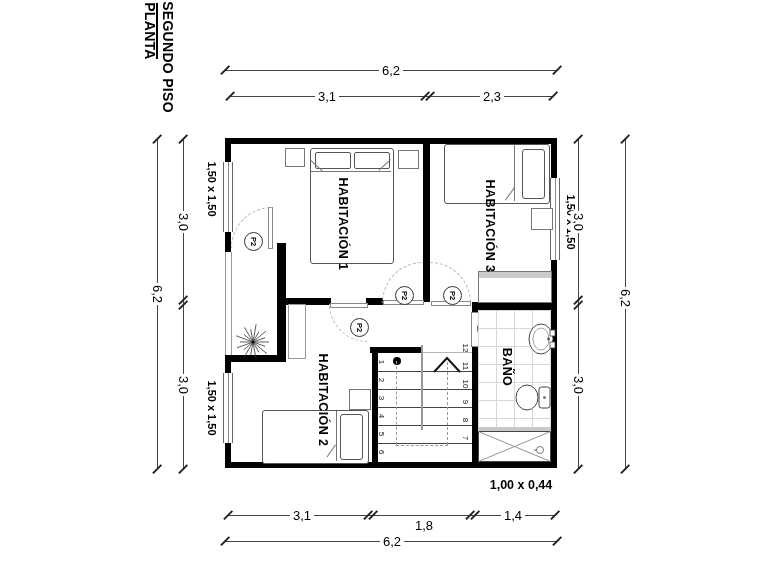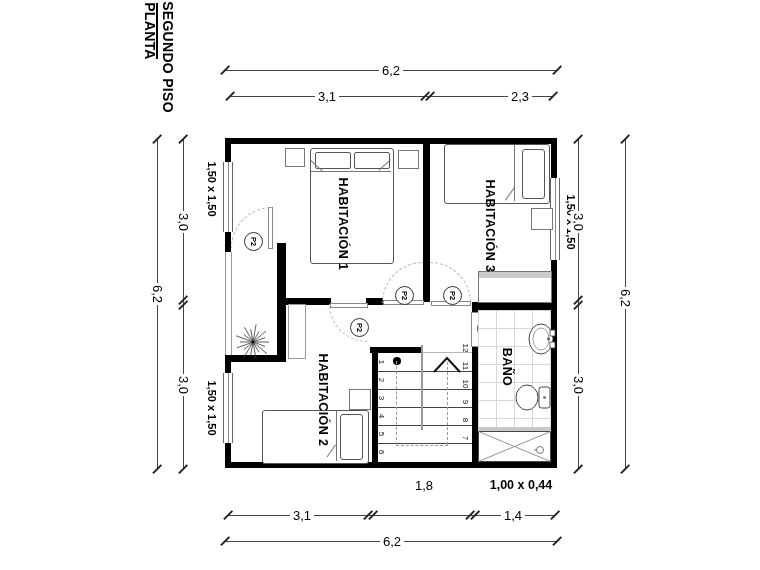--- a/index.html
+++ b/index.html
@@ -210,31 +210,31 @@
   <div class="tick" style="left:225px;top:70px;"></div>
   <div class="tick" style="left:557px;top:70px;"></div>
   <div class="dim-label" style="left:391px;top:70px;">6,2</div>
 
   <div class="thinline" style="left:230px;top:96px;width:323px;height:1px;"></div>
   <div class="tick" style="left:230px;top:96px;"></div>
   <div class="tick" style="left:553px;top:96px;"></div>
   <div class="tick" style="left:425px;top:96px;"></div>
   <div class="tick" style="left:430px;top:96px;"></div>
   <div class="dim-label" style="left:327px;top:96px;">3,1</div>
-  <div class="dim-label" style="left:520px;top:96px;">2,3</div>
+  <div class="dim-label" style="left:492px;top:96px;">2,3</div>
 
   <div class="thinline" style="left:228px;top:515px;width:327px;height:1px;"></div>
   <div class="tick" style="left:228px;top:515px;"></div>
   <div class="tick" style="left:555px;top:515px;"></div>
   <div class="tick" style="left:368px;top:515px;"></div>
   <div class="tick" style="left:373px;top:515px;"></div>
   <div class="tick" style="left:470px;top:515px;"></div>
   <div class="tick" style="left:475px;top:515px;"></div>
   <div class="dim-label" style="left:302px;top:515px;">3,1</div>
-  <div class="dim-label" style="left:424px;top:485px;">1,8</div>
+  <div class="dim-label" style="left:424px;top:525px;">1,8</div>
   <div class="dim-label" style="left:513px;top:515px;">1,4</div>
 
   <div class="thinline" style="left:225px;top:541px;width:332px;height:1px;"></div>
   <div class="tick" style="left:225px;top:541px;"></div>
   <div class="tick" style="left:557px;top:541px;"></div>
   <div class="dim-label" style="left:392px;top:541px;">6,2</div>
 
   <div class="thinline" style="left:157px;top:139px;width:1px;height:330px;"></div>
   <div class="tick" style="left:157px;top:139px;"></div>
   <div class="tick" style="left:157px;top:469px;"></div>

